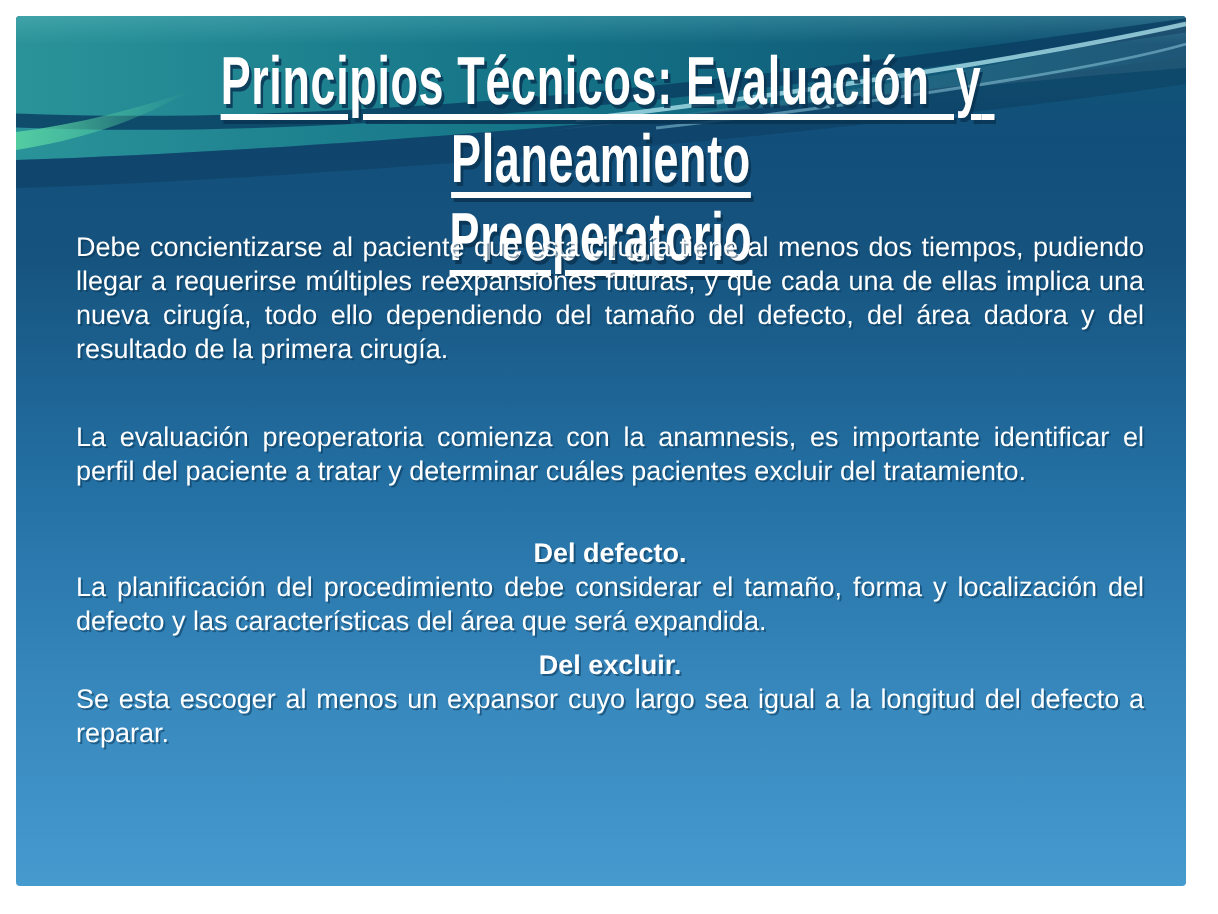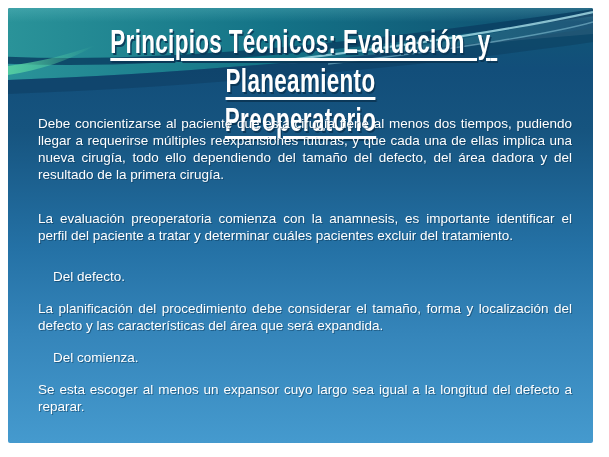--- a/index.html
+++ b/index.html
@@ -76,23 +76,23 @@
     text-shadow: 1px 1px 0 rgba(8,48,78,0.5);
   }
   .para {
     margin: 0;
     text-align: justify;
   }
   .para.gap-after-1 { margin-bottom: 24px; }
   .para.gap-after-2 { margin-bottom: 27px; }
   .para.gap-after-3 { margin-bottom: 5px; }
   .sec-heading {
-    margin: 15px;
-    font-weight: 400;
-    text-align: left;
+    margin: 0;
+    font-weight: 700;
+    text-align: center;
   }
 </style>
 </head>
 <body>
 
 <div class="canvas">
   <div class="slide">
 
     <svg class="bg-decor" viewBox="0 0 585 435" preserveAspectRatio="none">
       <defs>
@@ -134,19 +134,19 @@
     <div class="content">
       <p class="para gap-after-2">Debe concientizarse al paciente que esta cirugía tiene al menos dos tiempos, pudiendo llegar a requerirse múltiples reexpansiones futuras, y que cada una de ellas implica una nueva cirugía, todo ello dependiendo del tamaño del defecto, del área dadora y del resultado de la primera cirugía.</p>
       <p class="para gap-after-1">La evaluación preoperatoria comienza con la anamnesis, es importante identificar el perfil del paciente a tratar y determinar cuáles pacientes excluir del tratamiento.</p>
 
       <div>
         <p class="sec-heading">Del defecto.</p>
         <p class="para gap-after-3">La planificación del procedimiento debe considerar el tamaño, forma y localización del defecto y las características del área que será expandida.</p>
       </div>
 
       <div>
-        <p class="sec-heading">Del comienza.</p>
+        <p class="sec-heading">Del excluir.</p>
         <p class="para">Se esta escoger al menos un expansor cuyo largo sea igual a la longitud del defecto a reparar.</p>
       </div>
     </div>
 
   </div>
 </div>
 
 </body></html>

